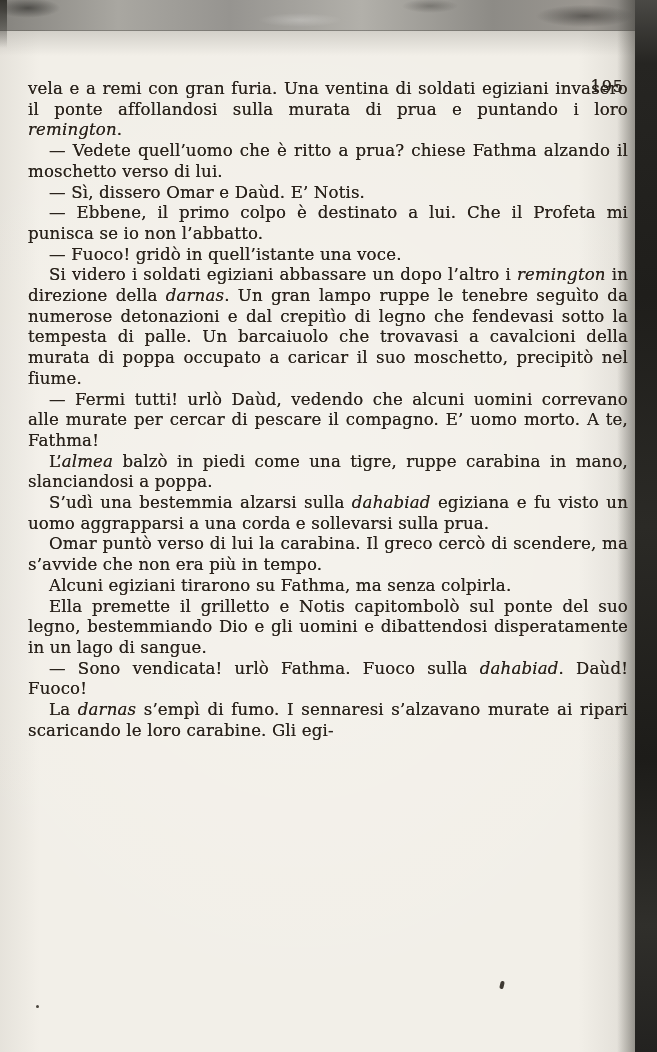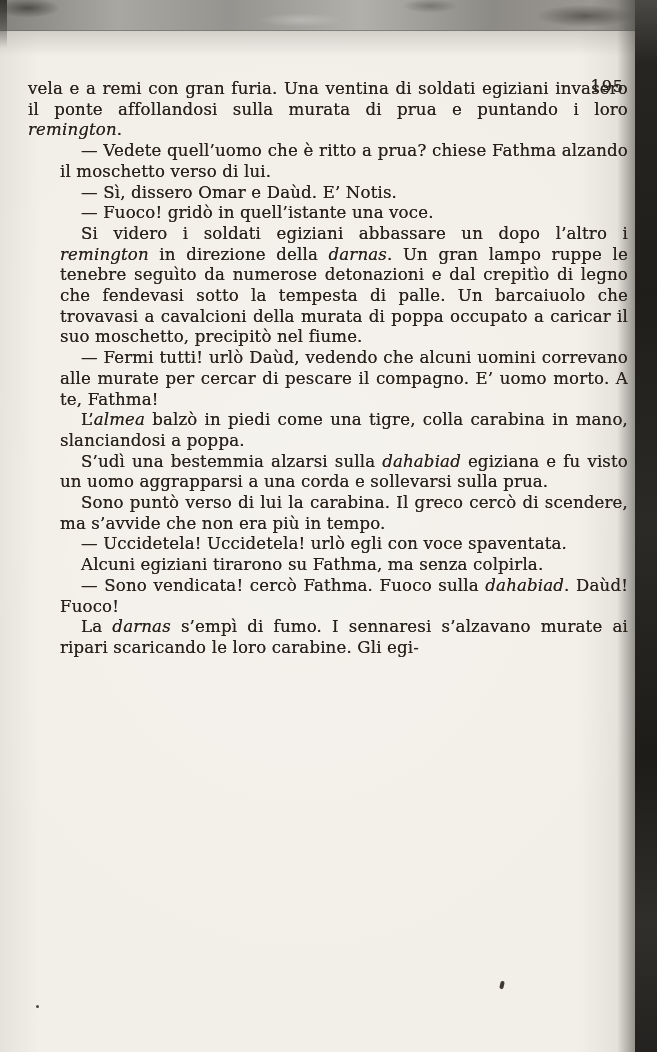--- a/index.html
+++ b/index.html
@@ -98,21 +98,20 @@
     line-height: 20.7px;
     text-align: justify;
     letter-spacing: 0.15px;
   }
   .text-block p {
     margin: 0;
     text-shadow: 0 0 0.6px rgba(38,30,22,0.75);
   }
   .text-block p.indent {
     text-indent: 21px;
-    margin-left: 32px;
   }
   .text-block em {
     font-style: italic;
   }
 </style>
 </head>
 <body>
 
 <div class="page">
   <div class="scan-top"></div>
@@ -121,24 +120,25 @@
   <div class="scan-left-mark"></div>
   <div class="speck-a"></div>
   <div class="speck-b"></div>
 
   <div class="page-number">195</div>
 
   <div class="text-block">
       <p class=""><span>vela e a remi con gran furia. Una ventina di soldati egiziani invasero il ponte affollandosi sulla murata di prua e puntando i loro </span><em>remington</em><span>.</span></p>
       <p class="indent"><span>— Vedete quell’uomo che è ritto a prua? chiese Fathma alzando il moschetto verso di lui.</span></p>
       <p class="indent"><span>— Sì, dissero Omar e Daùd. E’ Notis.</span></p>
+      <p class="indent"><span>— Ebbene, il primo colpo è destinato a lui. Che il Profeta mi punisca se io non l’abbatto.</span></p>
       <p class="indent"><span>— Fuoco! gridò in quell’istante una voce.</span></p>
       <p class="indent"><span>Si videro i soldati egiziani abbassare un dopo l’altro i </span><em>remington</em><span> in direzione della </span><em>darnas</em><span>. Un gran lampo ruppe le tenebre seguìto da numerose detonazioni e dal crepitìo di legno che fendevasi sotto la tempesta di palle. Un barcaiuolo che trovavasi a cavalcioni della murata di poppa occupato a caricar il suo moschetto, precipitò nel fiume.</span></p>
       <p class="indent"><span>— Fermi tutti! urlò Daùd, vedendo che alcuni uomini correvano alle murate per cercar di pescare il compagno. E’ uomo morto. A te, Fathma!</span></p>
-      <p class="indent"><span>L’</span><em>almea</em><span> balzò in piedi come una tigre, colla carabina in mano, slanciandosi a poppa.</span></p>
+      <p class="indent"><span>L’</span><em>almea</em><span> balzò in piedi come una tigre, ruppe carabina in mano, slanciandosi a poppa.</span></p>
       <p class="indent"><span>S’udì una bestemmia alzarsi sulla </span><em>dahabiad</em><span> egiziana e fu visto un uomo aggrapparsi a una corda e sollevarsi sulla prua.</span></p>
-      <p class="indent"><span>Sono puntò verso di lui la carabina. Il greco cercò di scendere, ma s’avvide che non era più in tempo.</span></p>
-      <p class="indent"><span>— Uccidetela! Uccidetela! urlò egli con voce spaventata.</span></p>
+      <p class="indent"><span>Omar puntò verso di lui la carabina. Il greco cercò di scendere, ma s’avvide che non era più in tempo.</span></p>
       <p class="indent"><span>Alcuni egiziani tirarono su Fathma, ma senza colpirla.</span></p>
-      <p class="indent"><span>— Sono vendicata! cercò Fathma. Fuoco sulla </span><em>dahabiad</em><span>. Daùd! Fuoco!</span></p>
+      <p class="indent"><span>Ella premette il grilletto e Notis capitombolò sul ponte del suo legno, bestemmiando Dio e gli uomini e dibattendosi disperatamente in un lago di sangue.</span></p>
+      <p class="indent"><span>— Sono vendicata! urlò Fathma. Fuoco sulla </span><em>dahabiad</em><span>. Daùd! Fuoco!</span></p>
       <p class="indent"><span>La </span><em>darnas</em><span> s’empì di fumo. I sennaresi s’alzavano murate ai ripari scaricando le loro carabine. Gli egi-</span></p>
     </div>
 </div>
 
 </body></html>

